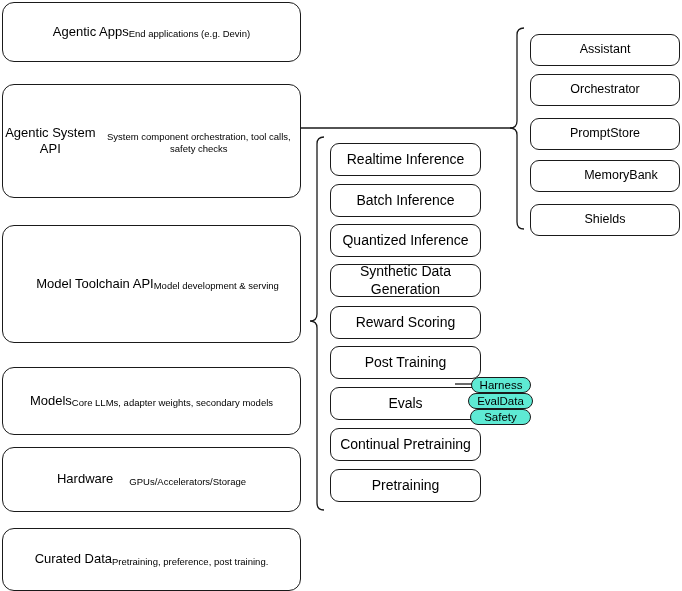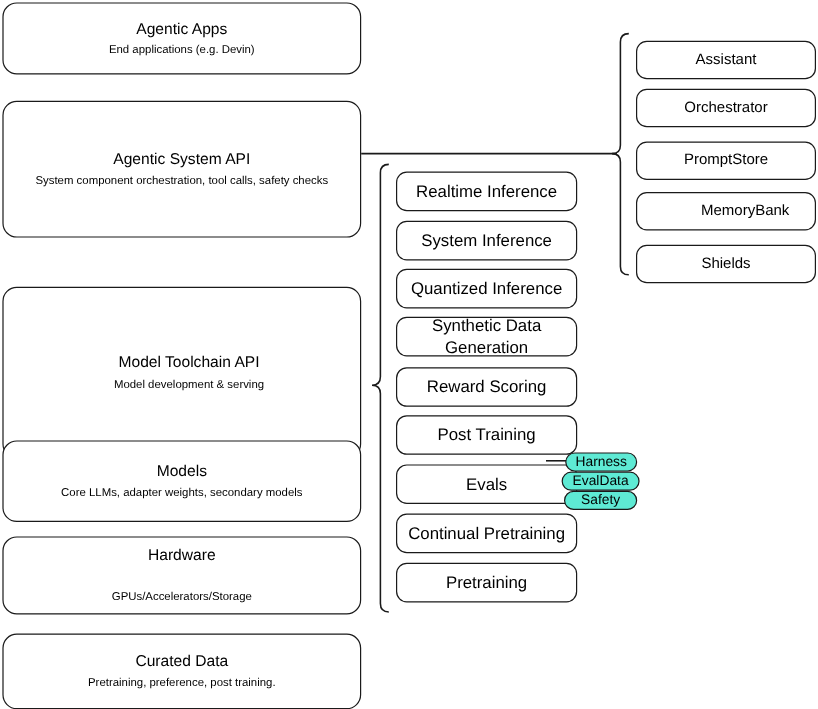--- a/index.html
+++ b/index.html
@@ -21,21 +21,21 @@
     width: 682px;
     height: 591px;
   }
   .box {
     position: absolute;
     box-sizing: border-box;
     border: 1.3px solid #1a1a1a;
     border-radius: 12px;
     background: #ffffff;
     display: flex;
-    flex-direction: column;
+    flex-direction: row;
     align-items: center;
     justify-content: center;
     text-align: center;
     line-height: 1.25;
   }
   .box .title {
     font-size: 13px;
     color: #000;
   }
   .box .subtitle {
@@ -106,21 +106,21 @@
   <div class="box layer-box" style="top:2px;height:60px;">
     <div class="title">Agentic Apps</div>
     <div class="subtitle">End applications (e.g. Devin)</div>
   </div>
 
   <div class="box layer-box" style="top:84px;height:114px;">
     <div class="title">Agentic System API</div>
     <div class="subtitle">System component orchestration, tool calls, safety checks</div>
   </div>
 
-  <div class="box layer-box" style="top:239px;height:143px;padding-left:12px;">
+  <div class="box layer-box" style="top:225px;height:118px;padding-left:12px;">
     <div class="title">Model Toolchain API</div>
     <div class="subtitle">Model development &amp; serving</div>
   </div>
 
   <div class="box layer-box" style="top:367px;height:68px;">
     <div class="title">Models</div>
     <div class="subtitle">Core LLMs, adapter weights, secondary models</div>
   </div>
 
   <div class="box layer-box" style="top:447px;height:65px;gap:16px;">
@@ -130,21 +130,21 @@
 
   <div class="box layer-box" style="top:528px;height:63px;">
     <div class="title">Curated Data</div>
     <div class="subtitle">Pretraining, preference, post training.</div>
   </div>
 
   <div class="box capability-box" style="top:143px;">
     <div class="title">Realtime Inference</div>
   </div>
   <div class="box capability-box" style="top:184px;">
-    <div class="title">System Inference</div>
+    <div class="title">Batch Inference</div>
   </div>
   <div class="box capability-box" style="top:224px;">
     <div class="title">Quantized Inference</div>
   </div>
   <div class="box capability-box" style="top:264px;">
     <div class="title">Synthetic Data Generation</div>
   </div>
   <div class="box capability-box" style="top:306px;">
     <div class="title">Reward Scoring</div>
   </div>

